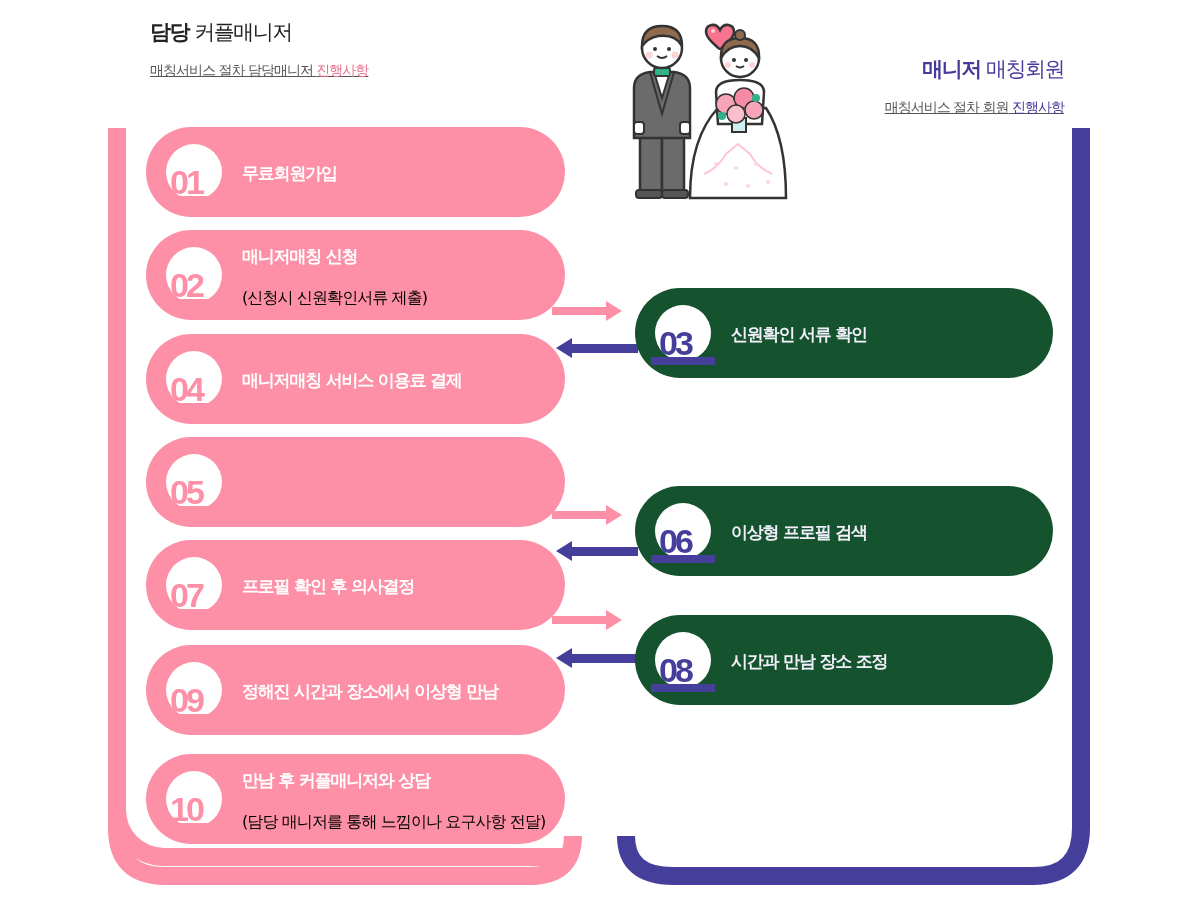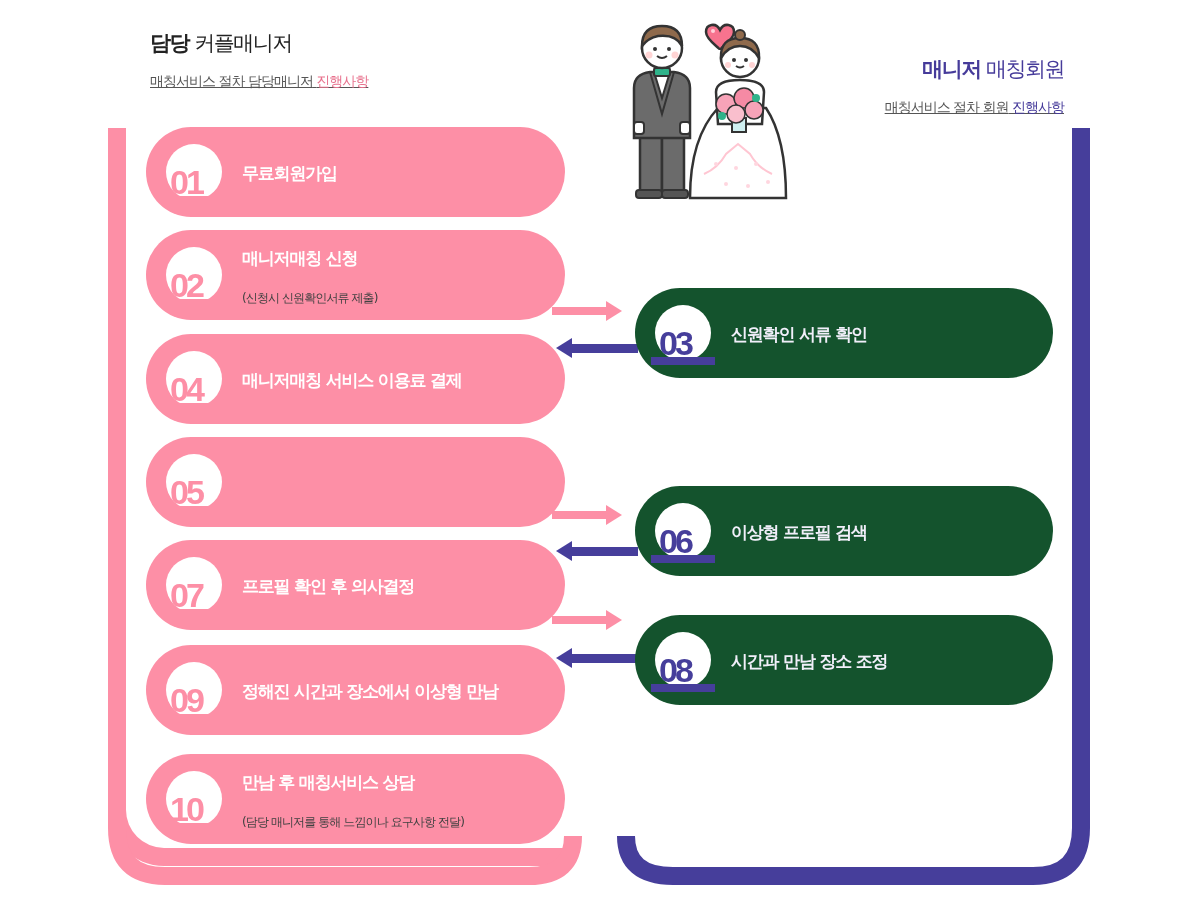--- a/index.html
+++ b/index.html
@@ -5,21 +5,21 @@
   html, body { margin:0; padding:0; background:#ffffff; }
   body { width:1200px; height:915px; position:relative; overflow:hidden;
          font-family:"DejaVu Sans","Liberation Sans",sans-serif; }
   .abs { position:absolute; }
 
   
   .hdr-title { font-size:21px; color:#222; letter-spacing:-1.5px; white-space:nowrap; }
   .hdr-title b { font-weight:bold; }
   .hdr-title .reg { font-weight:normal; }
   .hdr-sub { font-size:14px; color:#555; letter-spacing:-1px; white-space:nowrap;text-decoration:underline; }
-  .left-hdr { left:150px; top:29px; }
+  .left-hdr { left:150px; top:18px; }
   .left-hdr .hdr-sub { margin-top:16px; }
   .right-hdr { right:136px; top:22px; text-align:right;margin-top:33px; }
   .right-hdr .hdr-sub { margin-top:16px; }
   .hl-pink { color:#e8728e; }
   .hl-purple { color:#463b9a; }
   .right-hdr .hdr-title b { color:#463b9a; }
   .right-hdr .hdr-title .reg { color:#463b9a; }
 
   
   .frame-pink { left:108px; top:128px; width:438px; height:720px;
@@ -34,21 +34,21 @@
      background:#ffffff; overflow:visible; }
   .num { position:absolute; left:4px; top:18px; font-size:34px; font-weight:bold; letter-spacing:-3px;
      font-family:"Liberation Sans","DejaVu Sans",sans-serif; line-height:40px; }
   .pink .num { color:#fd8fa6; }
   .purple .num { color:#463e9b; }
   .num-mask { position:absolute; left:-4px; top:52px; width:64px; height:8px; }
   .pink .num-mask { background:#fd8fa6; }
   .purple .num-mask { background:#463e9b; }
   .pill-text { position:absolute; left:96px; top:0; height:93px; display:flex; flex-direction:column; justify-content:center; }
   .pill-main { font-size:17px; font-weight:bold; color:#fff; letter-spacing:-1.2px; white-space:nowrap; }
-  .pill-note { font-size:12px; color:#404040; letter-spacing:-0.9px; white-space:nowrap; margin-top:20px; }
+  .pill-note { font-size:16px; color:#000000; letter-spacing:-0.9px; white-space:nowrap; margin-top:20px; }
   .purple .pill-main { color:#f1effa; }
 
   
   .arrow { position:absolute; height:0; }
   .arr-pink-body { position:absolute; height:8px; background:#fd8fa6; }
   .arr-pink-head { position:absolute; width:0; height:0; border-top:10px solid transparent; border-bottom:10px solid transparent; border-left:16px solid #fd8fa6; }
   .arr-pur-body { position:absolute; height:9px; background:#463e9b; }
   .arr-pur-head { position:absolute; width:0; height:0; border-top:10px solid transparent; border-bottom:10px solid transparent; border-right:16px solid #463e9b; }
 </style>
 </head>
@@ -255,16 +255,16 @@
       <div class="pill-main">정해진 시간과 장소에서 이상형 만남</div>
     </div>
 </div>
 
 <div class="pill pink" style="top:754px;">
   <div class="num-wrap">
       <span class="num">10</span>
       <div class="num-mask"></div>
     </div>
   <div class="pill-text">
-      <div class="pill-main">만남 후 매칭서비스 상담</div>
+      <div class="pill-main">만남 후 커플매니저와 상담</div>
       <div class="pill-note">(담당 매니저를 통해 느낌이나 요구사항 전달)</div>
     </div>
 </div>
 
 </body></html>

